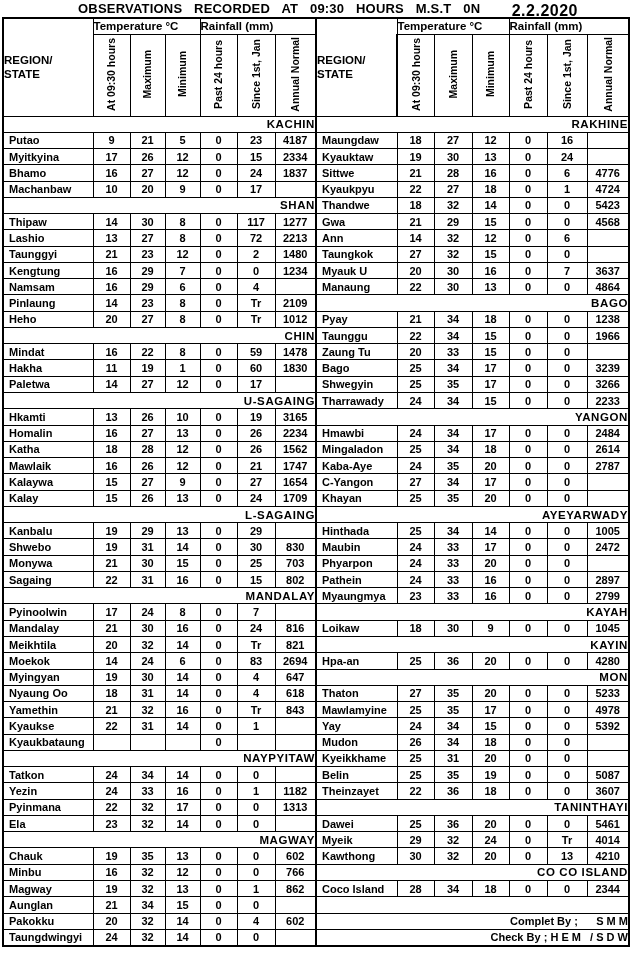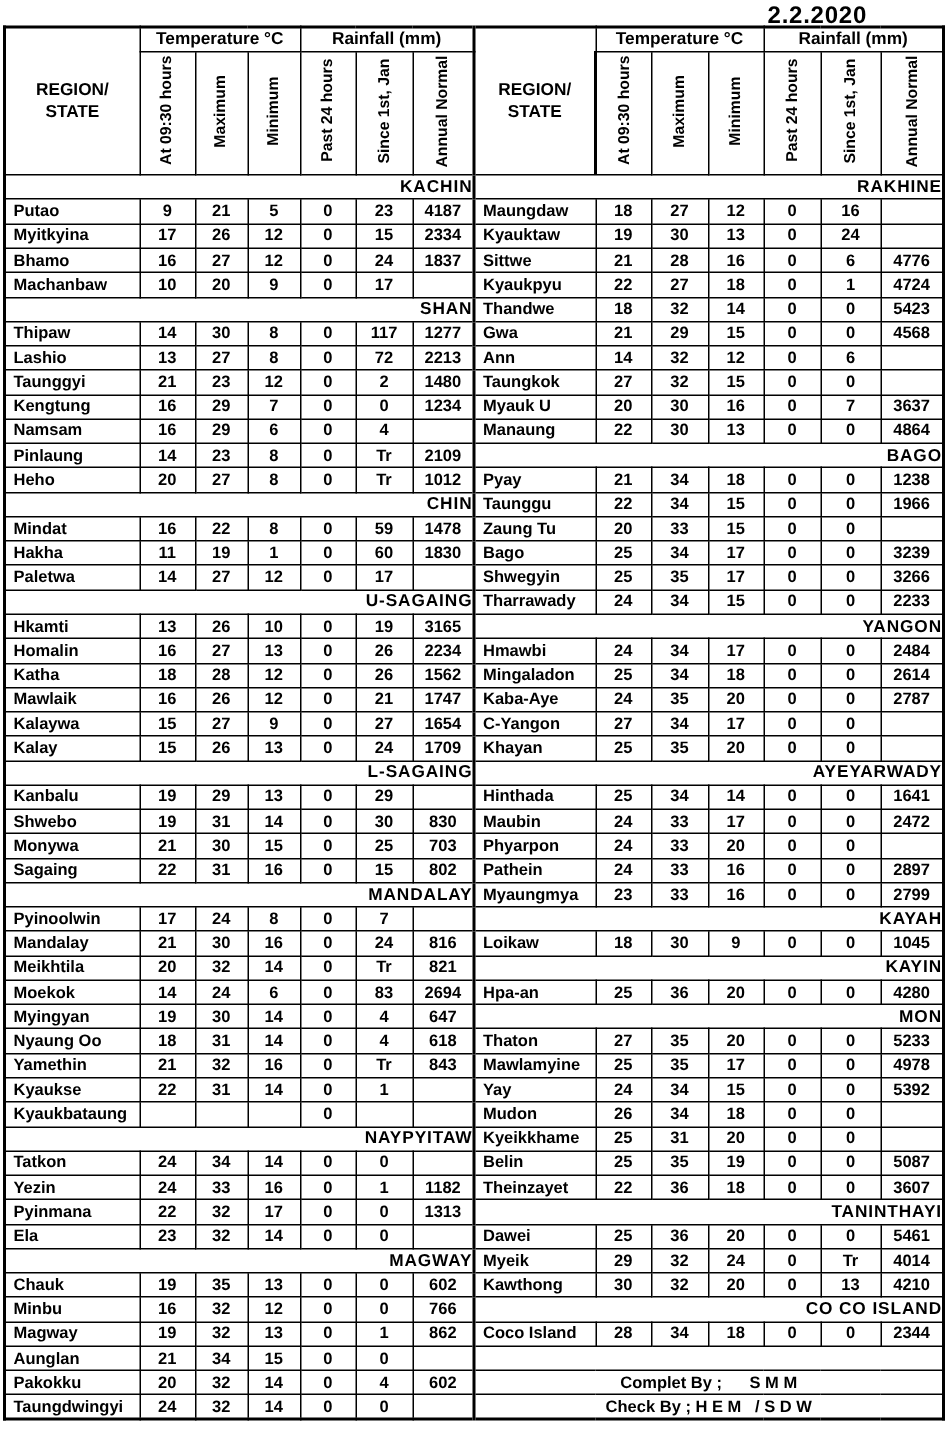--- a/index.html
+++ b/index.html
@@ -30,48 +30,49 @@
     width: 626px;
     border: 2px solid #000;
   }
   th, td {
     border: 1px solid #000;
     padding: 0;
     overflow: hidden;
     white-space: nowrap;
   }
   .split { border-left-width: 2px; }
-  thead .group-row th { height: 16px; font-size: 11.5px; text-align: center; }
+  thead .group-row th { height: 16px; font-size: 11.5px; text-align: left; }
   thead .region-th {
     font-size: 11.5px; text-align: center; vertical-align: middle;
     white-space: pre-line; line-height: 1.25;
   }
   thead .rot-row th { height: 82px; vertical-align: middle; text-align: center; }
   .rot {
     display: inline-block;
     writing-mode: vertical-rl;
     transform: rotate(180deg);
     font-size: 10.5px;
     line-height: 1;
     white-space: nowrap;
     margin: 0 auto;
     padding-bottom: 2px;
   }
   tbody tr { height: 16.27px; }
   td.station { font-size: 11px; text-align: left; padding-left: 5px; }
   td.val { font-size: 11px; text-align: center; }
   td.sec { font-size: 11.5px; text-align: right; letter-spacing: 0.6px; }
-  td.full { font-size: 11px; text-align: center; padding-left: 0; white-space: pre; }
+  td.full { font-size: 11px; text-align: right; padding-left: 0; white-space: pre; }
 </style>
 </head>
 <body>
 
 <div class="page">
 
   <div class="titlebar">
+    <div class="doc-title">OBSERVATIONS  RECORDED  AT  09:30  HOURS  M.S.T  0N</div>
     <div class="doc-date">2.2.2020</div>
   </div>
 
   <div class="table-wrap">
     <table>
       <colgroup>
         <col style="width:90px">
           <col style="width:37px">
           <col style="width:35px">
           <col style="width:35px">
@@ -466,21 +467,21 @@
             <td class="val">13</td>
             <td class="val">0</td>
             <td class="val">29</td>
             <td class="val"></td>
             <td class="station split">Hinthada</td>
             <td class="val">25</td>
             <td class="val">34</td>
             <td class="val">14</td>
             <td class="val">0</td>
             <td class="val">0</td>
-            <td class="val">1641</td>
+            <td class="val">1005</td>
           </tr>
           <tr>
             <td class="station">Shwebo</td>
             <td class="val">19</td>
             <td class="val">31</td>
             <td class="val">14</td>
             <td class="val">0</td>
             <td class="val">30</td>
             <td class="val">830</td>
             <td class="station split">Maubin</td>

